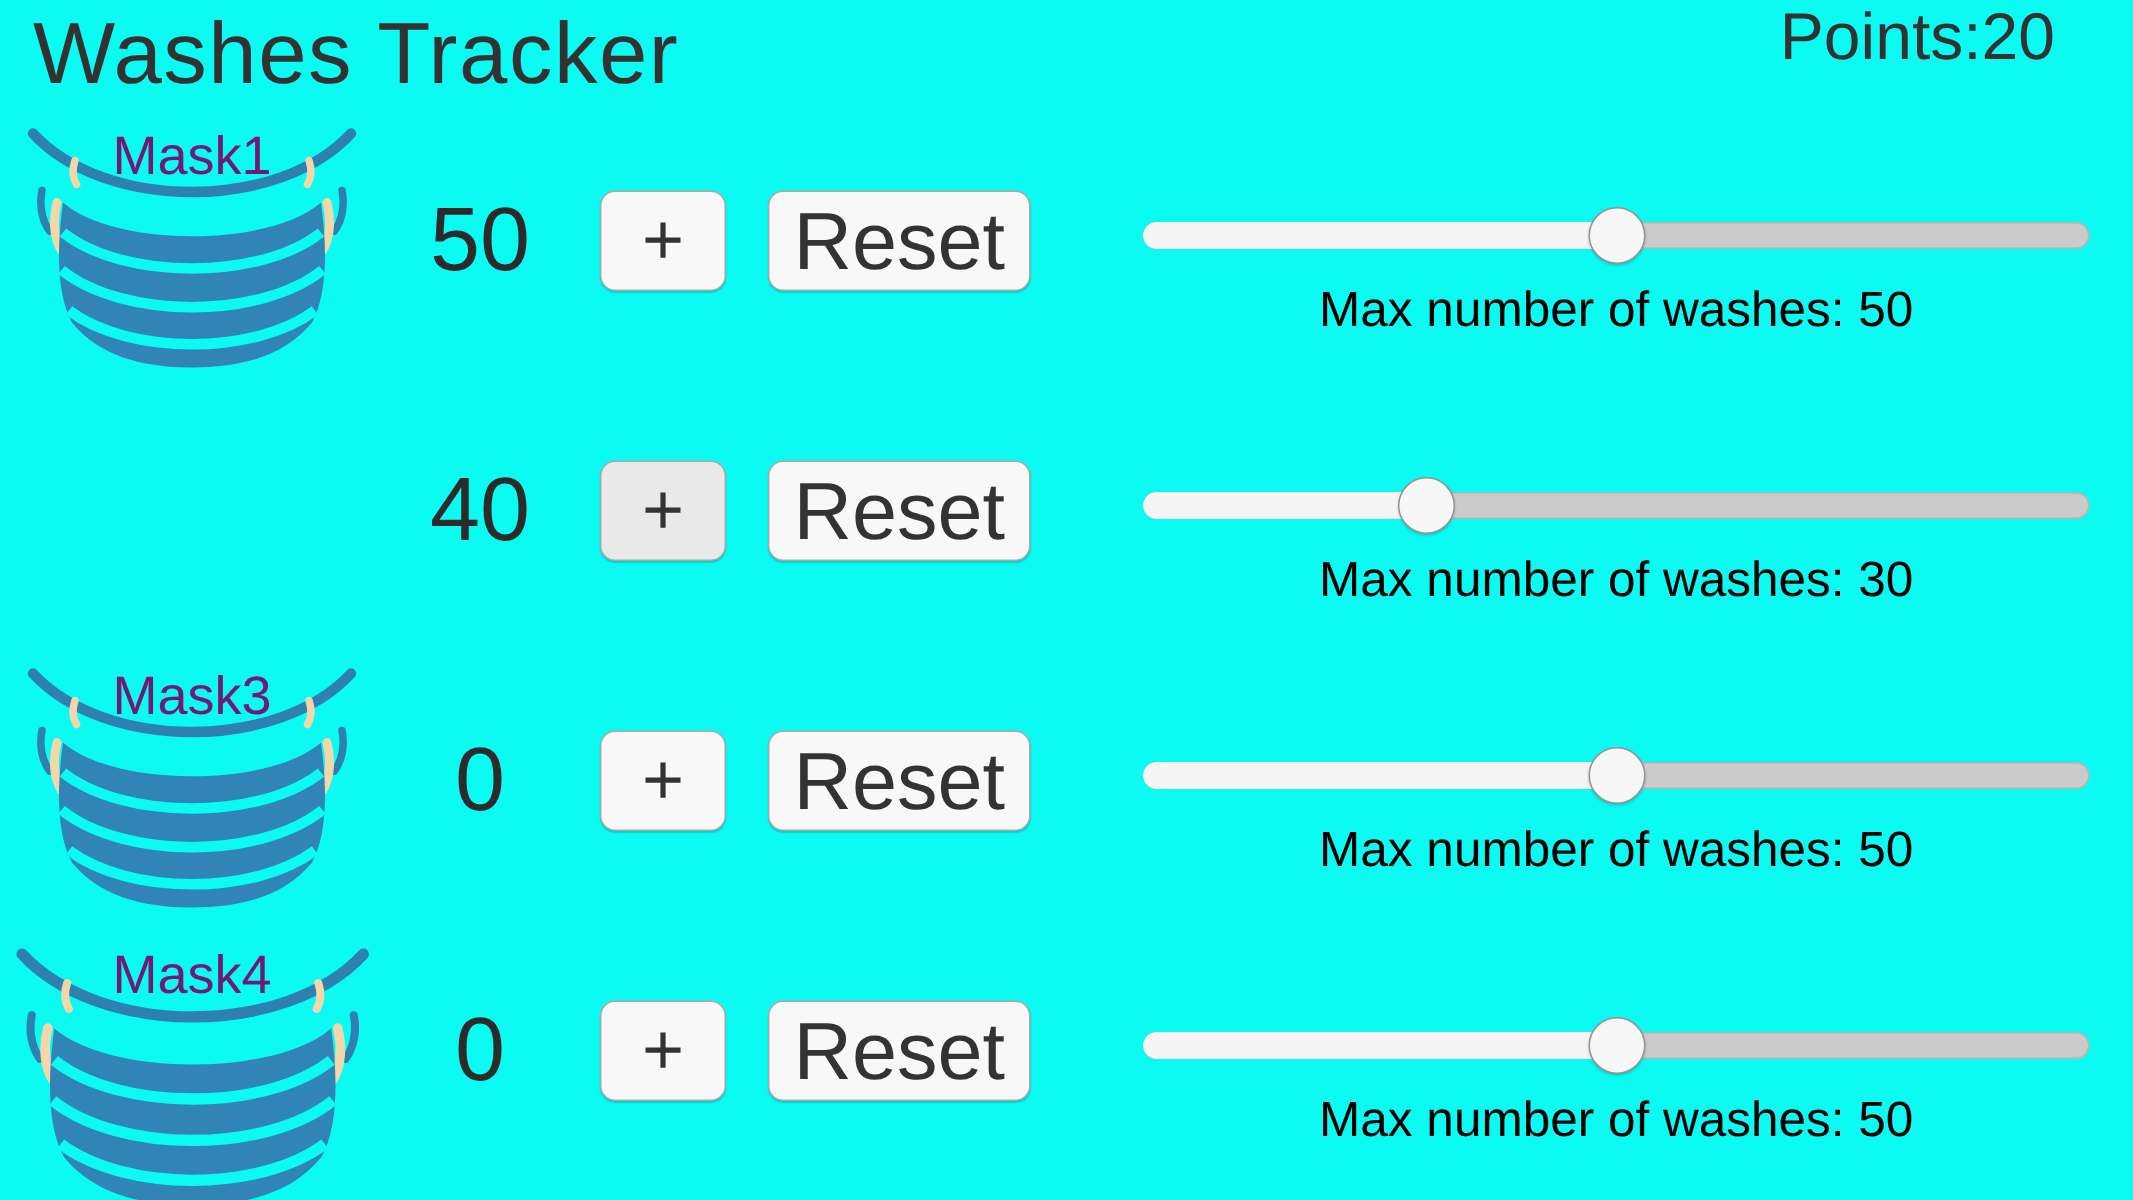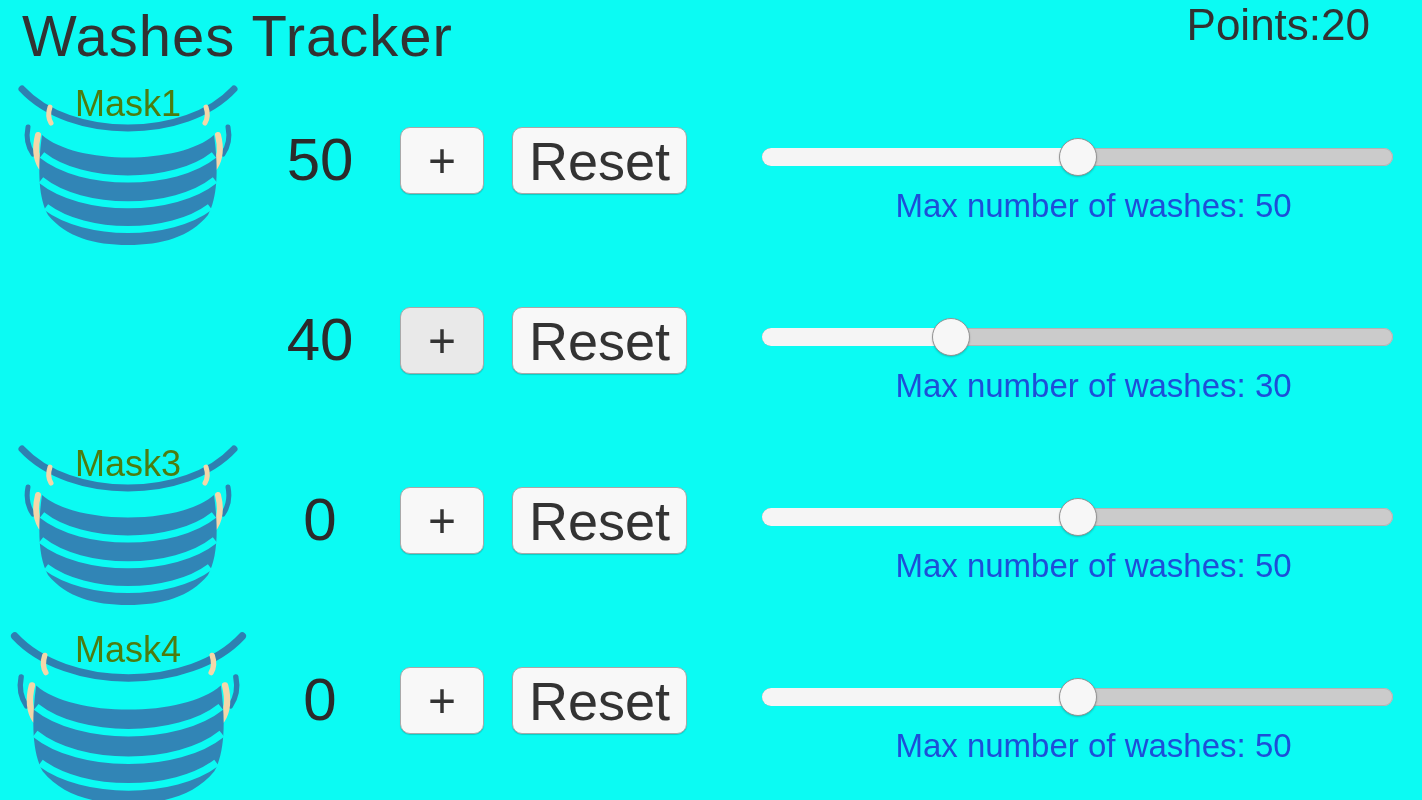--- a/index.html
+++ b/index.html
@@ -18,21 +18,21 @@
     position:absolute;right:52px;top:0px;
     font-size:44px;color:#323232;white-space:nowrap;
   }
   .row{position:absolute;left:0;width:100%;height:180px;}
   .mask{
     position:absolute;left:12px;top:2px;width:232px;height:172px;
   }
   .mask svg{position:absolute;left:0;top:0;width:232px;height:172px;}
   .mask-label{
     position:absolute;left:0;top:6px;width:100%;
-    text-align:center;font-size:36px;color:#4d7c0f;
+    text-align:center;font-size:36px;color:#701a75;
   }
   .count{
     position:absolute;left:255px;top:52px;width:130px;
     font-size:60px;line-height:66px;text-align:center;color:#2b2b2b;
   }
   .btn{
     position:absolute;top:52px;height:67px;
     background:#f8f8f8;border:1px solid #a9a9a9;border-radius:10px;
     color:#333;box-sizing:border-box;
     display:flex;align-items:center;justify-content:center;
@@ -55,22 +55,22 @@
     position:absolute;left:0;top:0;height:100%;
     background:#f5f5f5;border-radius:9px 0 0 9px;
   }
   .thumb{
     position:absolute;top:-1px;width:38px;height:38px;
     background:#f7f7f7;border:1px solid #949494;border-radius:50%;
     box-sizing:border-box;
     box-shadow:0 1px 2px rgba(0,0,0,0.2);
   }
   .slider-label{
-    position:absolute;left:778px;top:112px;width:631px;
-    text-align:center;font-size:33px;color:#1d4ed8;white-space:nowrap;
+    position:absolute;left:762px;top:112px;width:631px;
+    text-align:center;font-size:33px;color:#000000;white-space:nowrap;
   }
 </style>
 </head>
 <body>
 
 <svg width="0" height="0" style="position:absolute">
   <defs>
     <g id="maskicon">
       <path d="M10,12 C58,64 174,64 222,12" fill="none" stroke="#2e80b1" stroke-width="7" stroke-linecap="round"></path>
       <path d="M16,50 C14,60 16,70 21,77" fill="none" stroke="#2e80b1" stroke-width="5" stroke-linecap="round"></path>

